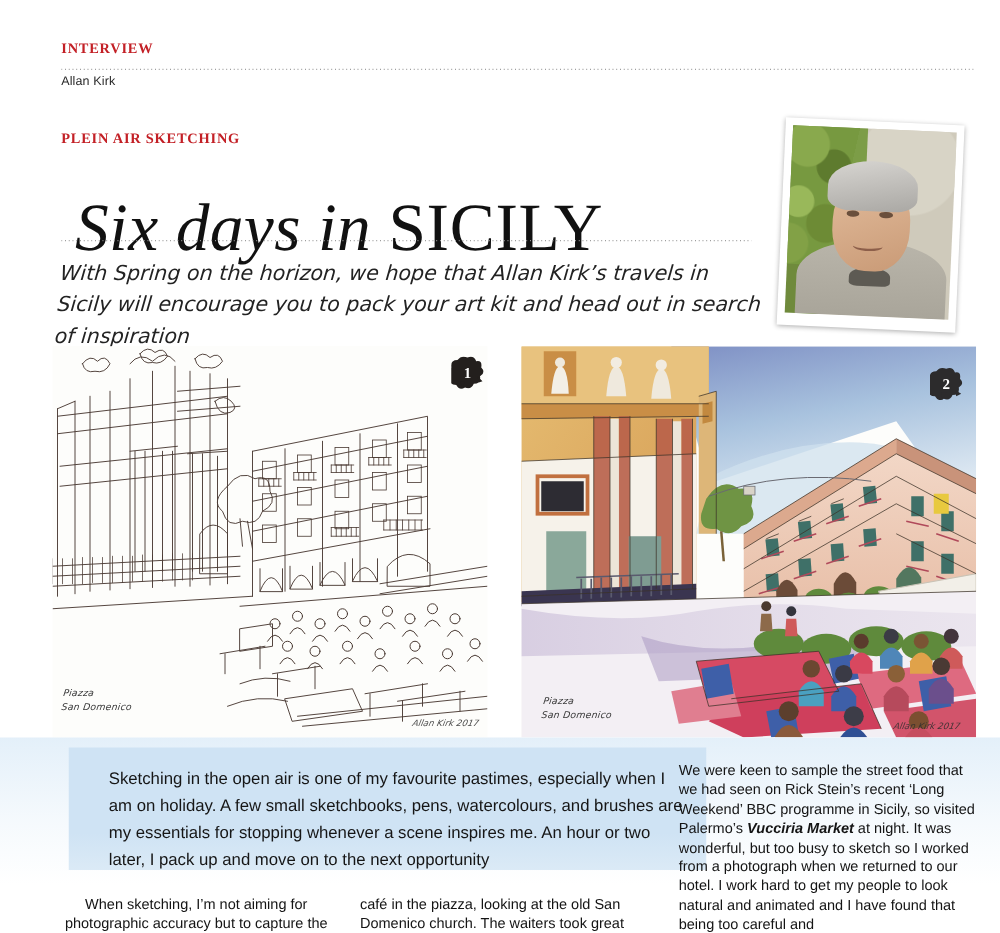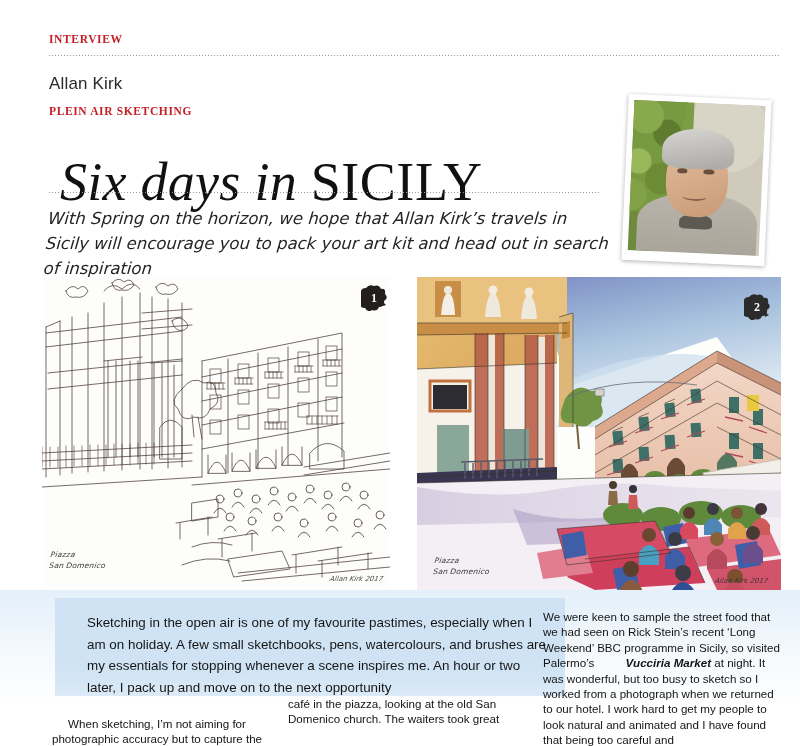--- a/index.html
+++ b/index.html
@@ -19,21 +19,21 @@
 
   
   .kicker{
     position:absolute;font-family:"Liberation Serif",serif;font-weight:bold;
     color:#c32026;letter-spacing:.055em;
   }
   #kicker-interview{left:49px;top:33px;font-size:11.5px;}
   #kicker-plein{left:49px;top:105px;font-size:11.5px;}
 
   .byline{
-    position:absolute;left:49px;top:74px;font-size:17px;color:#2a2a2a;
+    position:absolute;left:49px;top:60px;font-size:10px;color:#2a2a2a;
     font-family:"Liberation Sans",sans-serif;letter-spacing:.01em;
   }
 
   
   .headline{
     position:absolute;left:60px;top:126px;
     font-family:"Liberation Serif",serif;font-size:54px;line-height:1;
     color:#111;white-space:nowrap;margin-top:29px;
   }
   .headline .it{font-style:italic;letter-spacing:.005em;}
@@ -141,23 +141,23 @@
     pointer-events:none;
   }
 
   
   .col{
     position:absolute;font-size:11.6px;line-height:15.4px;color:#141414;
   }
   .col p{margin:0;}
   #col-right{left:543px;top:609px;width:243px;}
   #col-b1{left:42px;top:716px;width:230px;text-align:center;}
-  #col-b2{left:288px;top:696px;width:243px;}
+  #col-b2{left:288px;top:716px;width:243px;}
   #col-b3{left:543px;top:716px;width:243px;}
-  i.bi{font-style:italic;font-weight:bold;margin-left:28px;}
+  i.bi{font-style:italic;font-weight:bold;}
 </style>
 </head>
 <body>
 
 <div class="page">
 
   <div class="kicker" id="kicker-interview">INTERVIEW</div>
 
   <div class="dotrule" style="left:49px;top:55px;width:730px;"></div>
 

